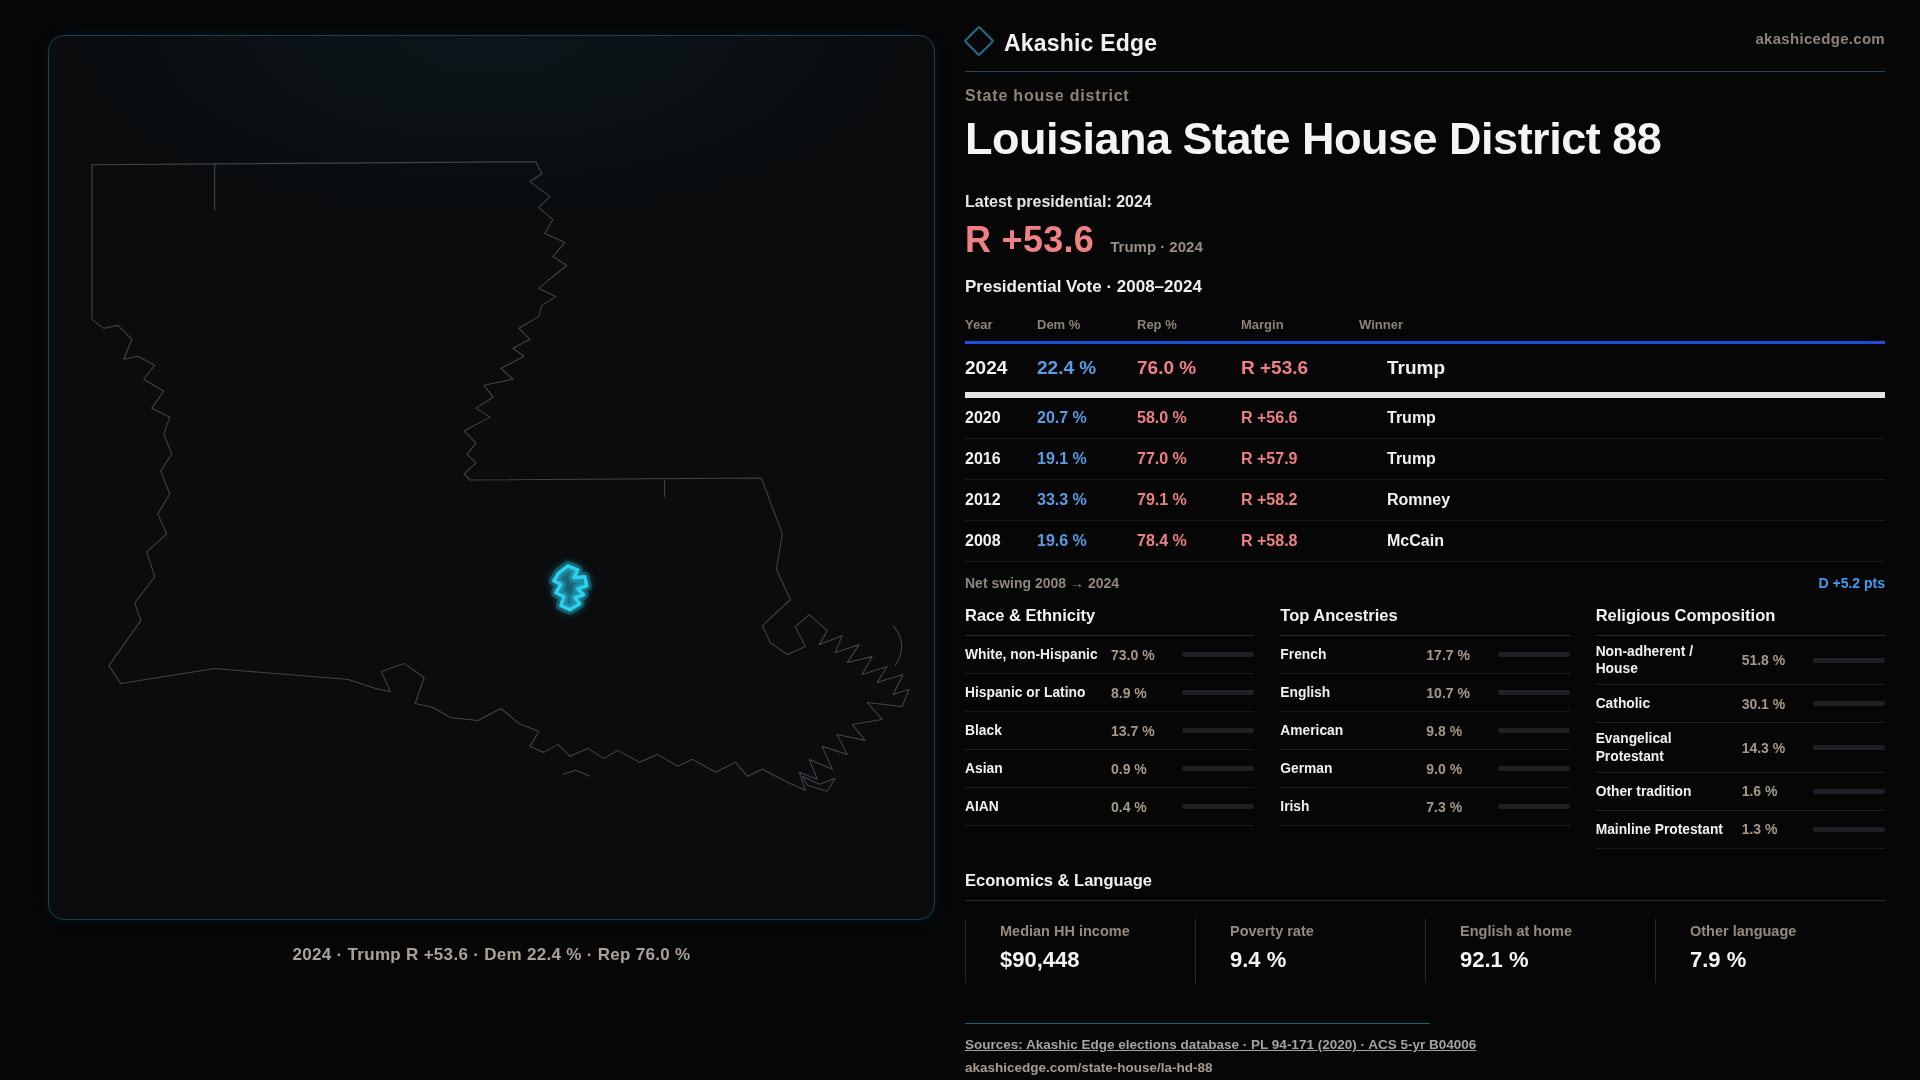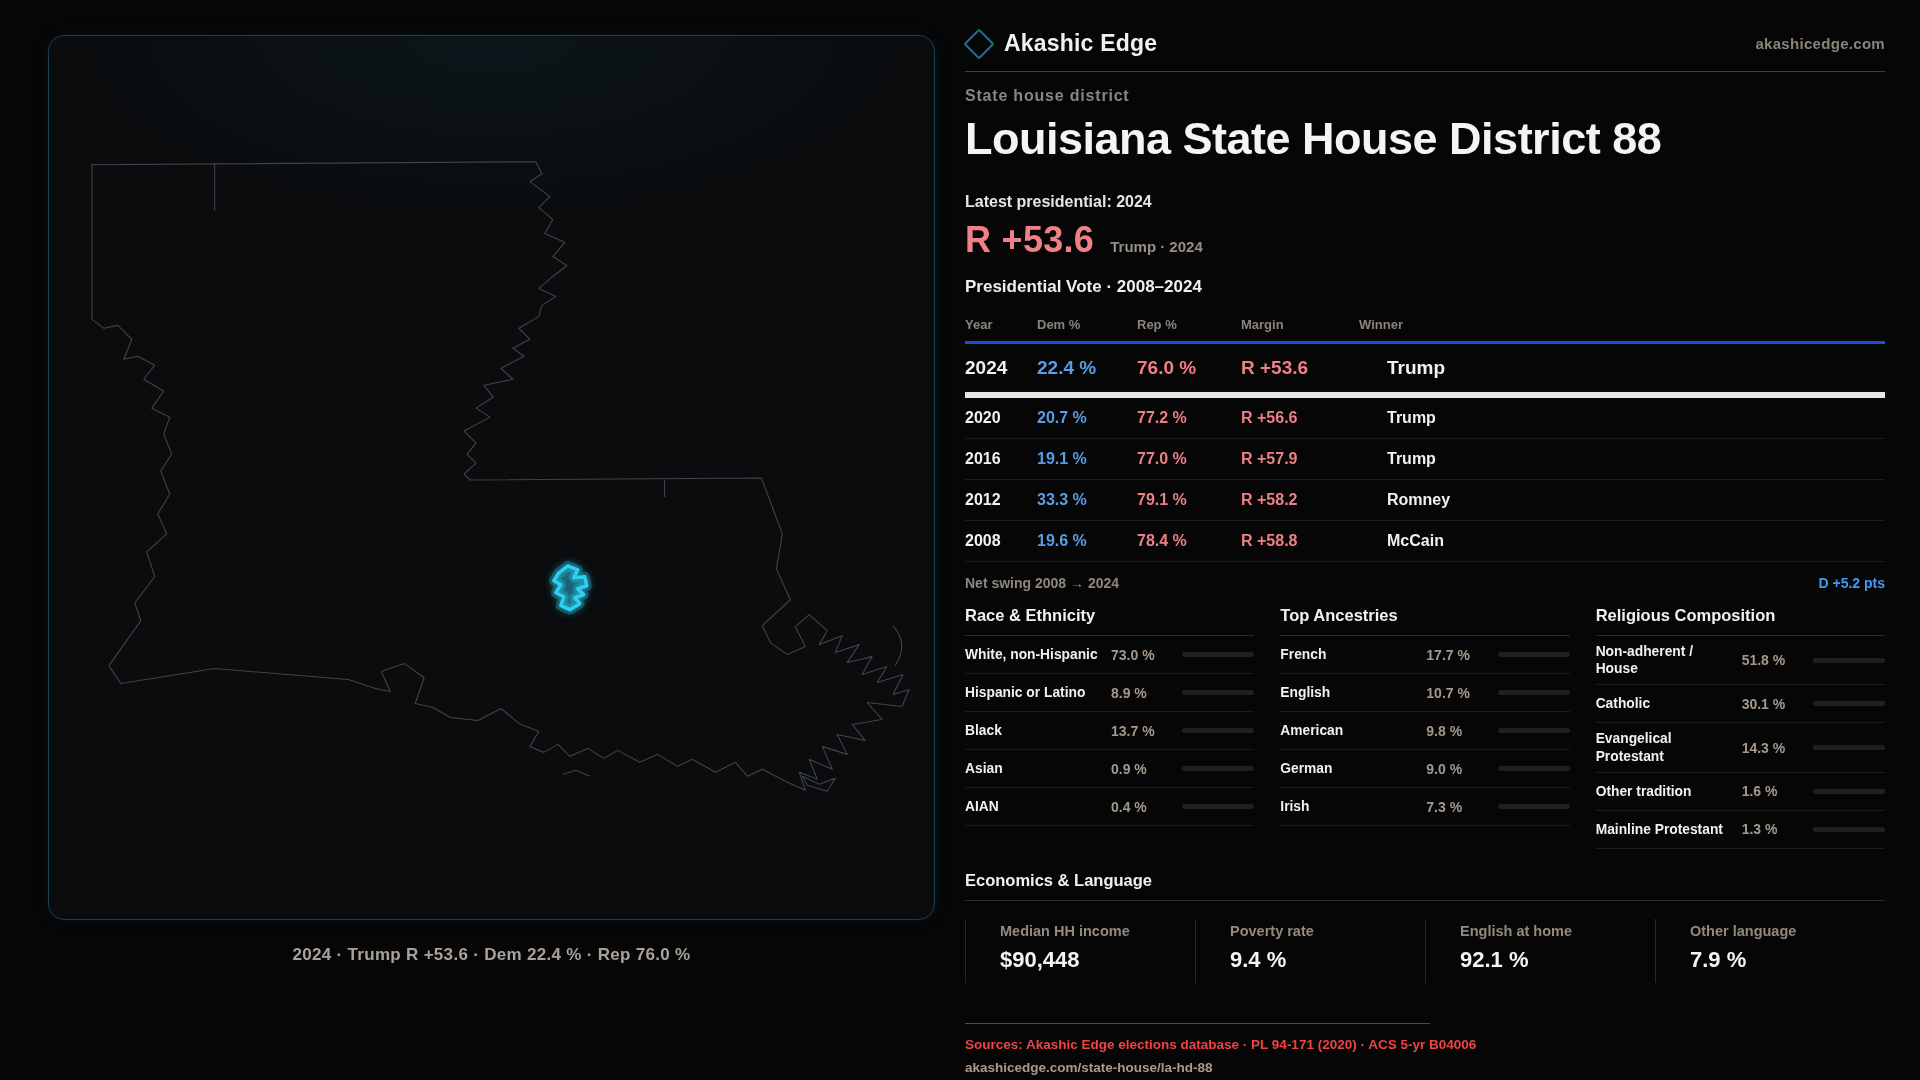--- a/index.html
+++ b/index.html
@@ -23,21 +23,21 @@
     fill:rgba(45,205,240,0.25); stroke:#2ed0f0; stroke-width:3.5; stroke-linejoin:round;
     filter:drop-shadow(0 0 5px rgba(46,208,240,0.85));
   }
   .map-caption{
     position:absolute; left:48px; top:925px; width:887px; text-align:center;
     color:#aaa29a; font-size:17px; font-weight:600; letter-spacing:0.3px;margin-top:20px;
   }
   
   .right{ position:absolute; left:965px; top:0; width:920px; }
   .brand-row{
-    display:flex; align-items:center; padding-top:30px; padding-bottom:14px;
+    display:flex; padding-top:30px; padding-bottom:14px;
     border-bottom:1px solid #1d4a55;
   }
   .brand-diamond{
     width:22px; height:22px; border:2px solid #1f7ochre; border:2px solid #1f7088;
     transform:rotate(45deg); margin:0 14px 0 3px; border-radius:2px;
   }
   .brand-name{ font-size:23px; font-weight:700; letter-spacing:0.2px; }
   .brand-site{ margin-left:auto; color:#8b8379; font-size:15px; font-weight:700; letter-spacing:0.3px; text-decoration:none; }
   .kicker{ margin-top:15px; color:#8d857c; font-size:16px; font-weight:600; letter-spacing:0.8px; }
   .title{ margin-top:8px; font-size:45px; font-weight:700; letter-spacing:-0.5px; color:#f4f4f5; }
@@ -67,21 +67,21 @@
   .demo-bar-fill{ height:100%; border-radius:3px; }
   
   .econ-title{ margin-top:22px; font-size:16.5px; font-weight:700; padding-bottom:10px; border-bottom:1px solid #2a2a2d; }
   .econ-grid{ margin-top:18px; display:grid; grid-template-columns:repeat(4,1fr); }
   .econ-stat{ border-left:1px solid #28282c; padding:4px 0 10px 34px; }
   .econ-label{ color:#94897d; font-size:14.5px; font-weight:600; }
   .econ-value{ margin-top:8px; color:#f4f4f5; font-size:22px; font-weight:700; }
   
   .footer{ margin-top:40px; }
   .footer-rule{ width:465px; height:1px; background:#1d5f6e; }
-  .footer-sources{ margin-top:13px; color:#ef4444; font-size:13.5px; font-weight:600; }
+  .footer-sources{ margin-top:13px; color:#a3a3a3; font-size:13.5px; font-weight:600;text-decoration:underline; }
   .footer-url{ display:inline-block; margin-top:8px; color:#a89c8e; font-size:13.5px; font-weight:700; text-decoration:none; }
 </style>
 </head>
 <body>
 
 <div class="map-panel">
   <svg viewBox="0 0 887 885" aria-hidden="true">
     <path class="state-line" d="M43,129 L488,126 L494,138 L482,146 L502,161 L491,172 L505,184 L497,198 L517,207 L505,221 L519,230 L505,241 L491,253 L508,261 L494,270 L491,281 L471,293 L482,304 L465,313 L476,321 L453,333 L465,344 L436,350 L445,362 L428,373 L442,382 L416,396 L428,408 L419,419 L428,428 L416,439 L422,445 L714,443 L735,499 L729,534 L743,565 L715,591 L723,608 L740,620 L758,612 L748,592 L762,580 L780,596 L772,610 L795,601 L788,618 L812,610 L800,628 L825,622 L815,640 L840,632 L830,648 L856,640 L846,660 L862,655 L855,672 L820,668 L835,685 L805,690 L818,706 L790,700 L800,720 L775,712 L785,735 L762,725 L770,745 L752,738 L758,756 L740,748 L715,735 L700,742 L688,728 L668,738 L645,725 L630,732 L610,720 L592,728 L570,716 L556,724 L540,714 L522,722 L510,710 L496,718 L482,712 L491,697 L471,689 L453,674 L430,686 L402,683 L385,673 L367,669 L376,643 L356,629 L333,637 L342,657 L327,654 L300,645 L166,634 L72,649 L60,631 L92,586 L86,568 L106,542 L98,517 L118,499 L109,479 L121,459 L112,436 L123,419 L115,399 L121,382 L103,373 L115,356 L95,344 L106,330 L89,321 L75,324 L83,304 L69,290 L55,293 L43,284 Z"></path>
     <path class="state-line" d="M166,128 L166,175"></path>
     <path class="state-line" d="M617,445 L617,462"></path>
@@ -126,21 +126,21 @@
     <div class="pv-row pv-big">
       <span>2024</span>
       <span class="c-dem">22.4 %</span>
       <span class="c-rep">76.0 %</span>
       <span class="c-marg">R +53.6</span>
       <span class="c-win">Trump</span>
     </div>
     <div class="pv-row pv-sm">
       <span>2020</span>
       <span class="c-dem">20.7 %</span>
-      <span class="c-rep">77.2 %</span>
+      <span class="c-rep">58.0 %</span>
       <span class="c-marg">R +56.6</span>
       <span class="c-win">Trump</span>
     </div>
     <div class="pv-row pv-sm">
       <span>2016</span>
       <span class="c-dem">19.1 %</span>
       <span class="c-rep">77.0 %</span>
       <span class="c-marg">R +57.9</span>
       <span class="c-win">Trump</span>
     </div>

